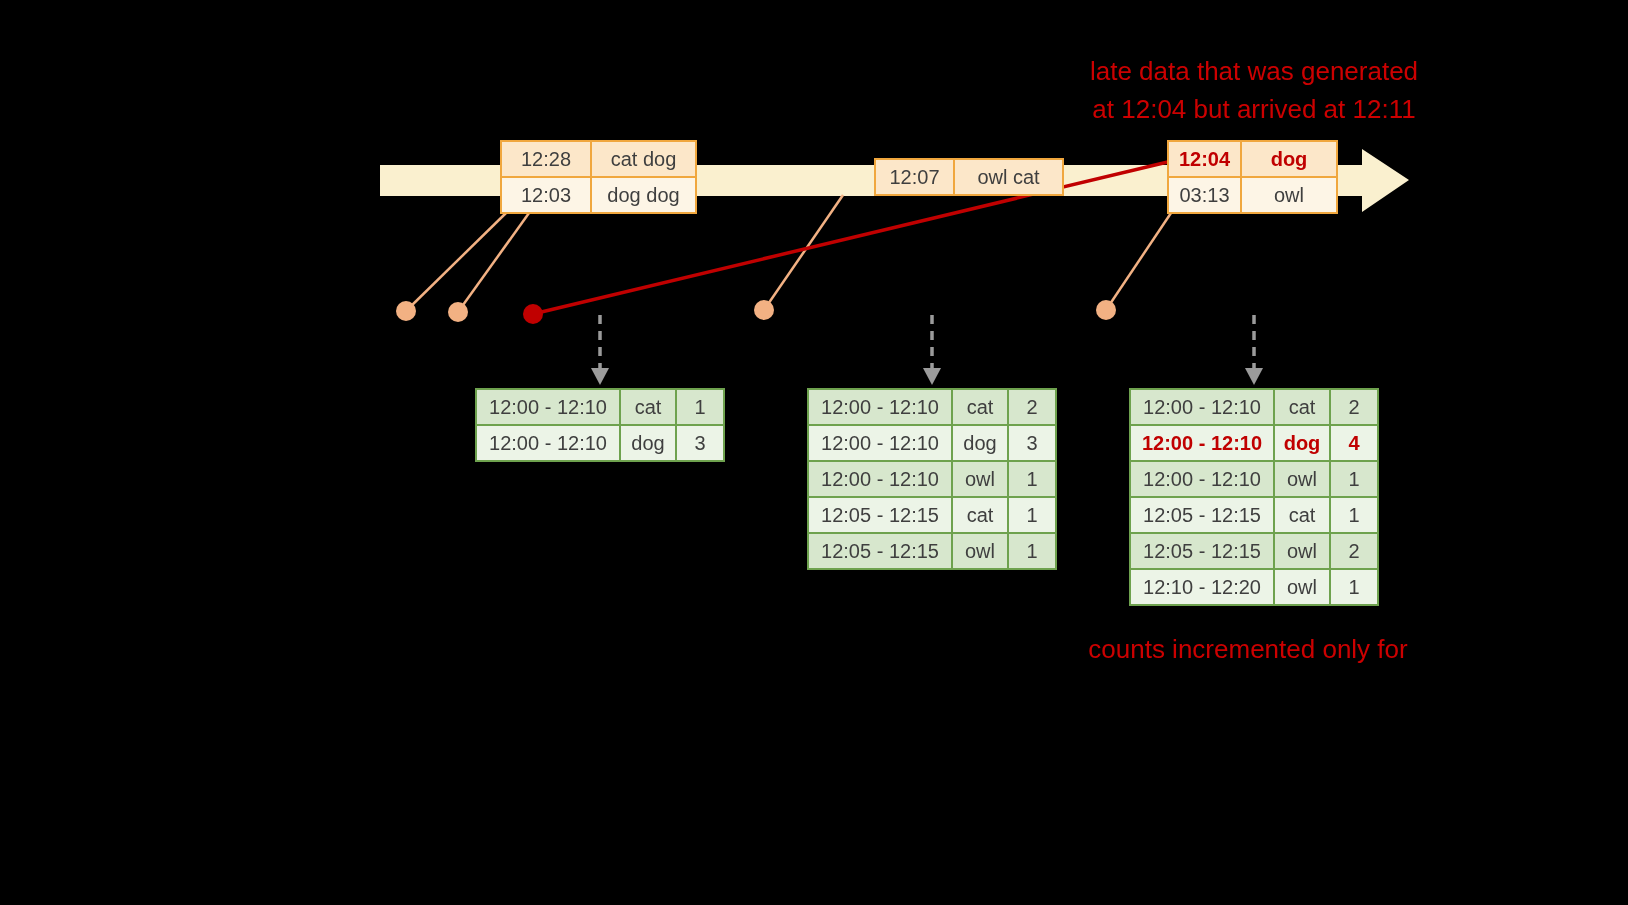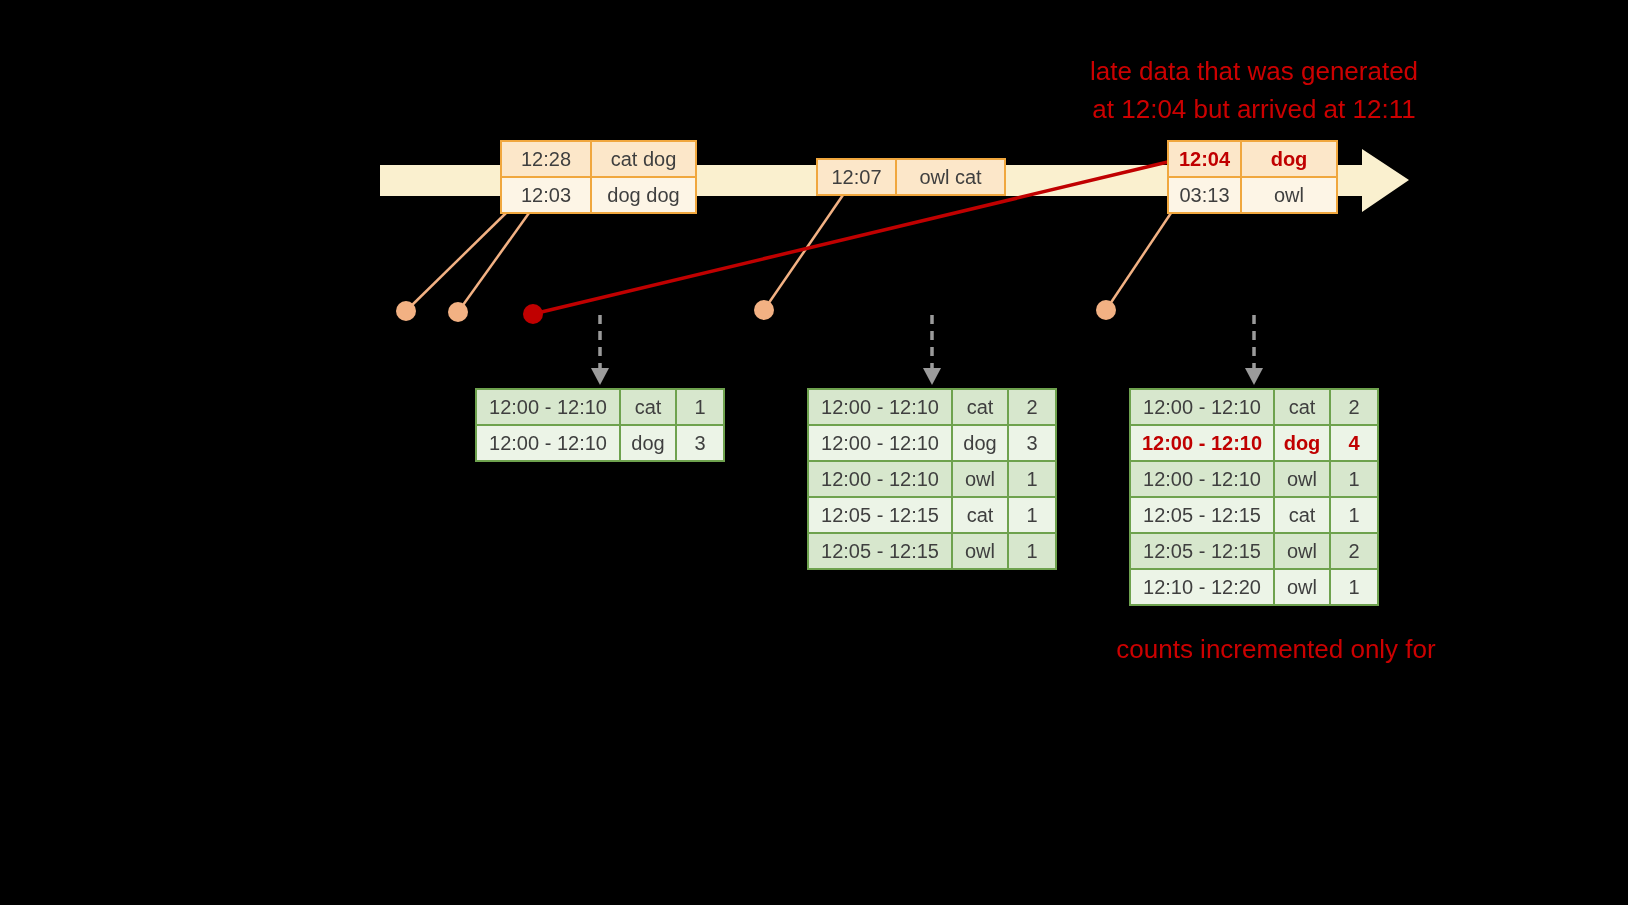--- a/index.html
+++ b/index.html
@@ -109,21 +109,21 @@
     <div>at 12:04 but arrived at 12:11</div>
   </div>
 
   <div class="event-box" style="left:500px; top:140px; grid-template-columns:88px 103px;">
     <div class="ecell hl">12:28</div>
     <div class="ecell hl">cat dog</div>
     <div class="ecell">12:03</div>
     <div class="ecell">dog dog</div>
   </div>
 
-  <div class="event-box" style="left:816px; top:158px; grid-template-columns:77px 107px;">
+  <div class="event-box" style="left:874px; top:158px; grid-template-columns:77px 107px;">
     <div class="ecell hl">12:07</div>
     <div class="ecell hl">owl cat</div>
   </div>
 
   <div class="event-box" style="left:1167px; top:140px; grid-template-columns:71px 94px;">
     <div class="ecell hl late">12:04</div>
     <div class="ecell hl late">dog</div>
     <div class="ecell">03:13</div>
     <div class="ecell">owl</div>
   </div>
@@ -169,17 +169,17 @@
     <div class="rcell light">cat</div>
     <div class="rcell light">1</div>
     <div class="rcell dark">12:05 - 12:15</div>
     <div class="rcell dark">owl</div>
     <div class="rcell dark">2</div>
     <div class="rcell light">12:10 - 12:20</div>
     <div class="rcell light">owl</div>
     <div class="rcell light">1</div>
   </div>
 
-  <div class="annotation" style="left:1016px; top:630px;">
+  <div class="annotation" style="left:988px; top:630px;">
     <div>counts incremented only for</div>
   </div>
 
 </div>
 
 </body></html>

